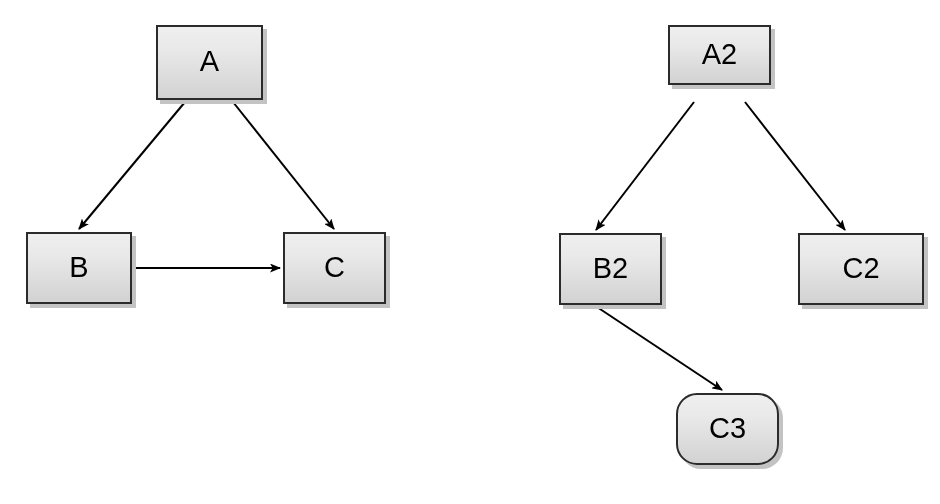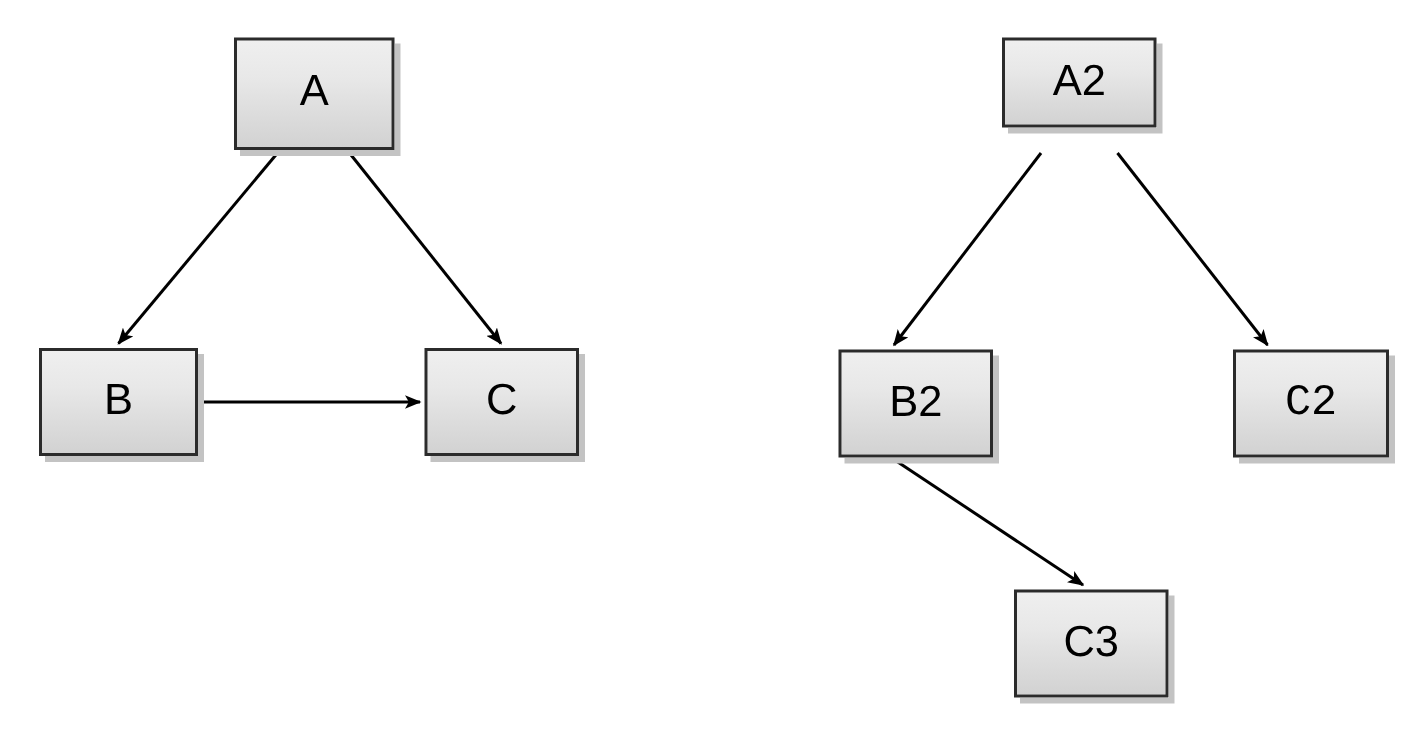--- a/index.html
+++ b/index.html
@@ -78,21 +78,21 @@
       </div>
       <div class="node" style="left: 283px; top: 232px; width: 103px; height: 72px;">
         <span class="node-label">C</span>
       </div>
       <div class="node" style="left: 668px; top: 25px; width: 103px; height: 60px;">
         <span class="node-label">A2</span>
       </div>
       <div class="node" style="left: 513px; top: 233px; width: 103px; height: 72px; margin-left: 46px;">
         <span class="node-label">B2</span>
       </div>
-      <div class="node" style="left: 822px; top: 233px; width: 104px; height: 72px; font-family: Liberation Mono, monospace;">
+      <div class="node" style="left: 798px; top: 233px; width: 126px; height: 72px;">
         <span class="node-label">C2</span>
       </div>
-      <div class="node" style="left: 676px; top: 393px; width: 103px; height: 72px;">
+      <div class="node" style="left: 676px; top: 393px; width: 103px; height: 72px; border-radius: 21px;">
         <span class="node-label">C3</span>
       </div>
     </div>
 
 </div>
 
 </body></html>

